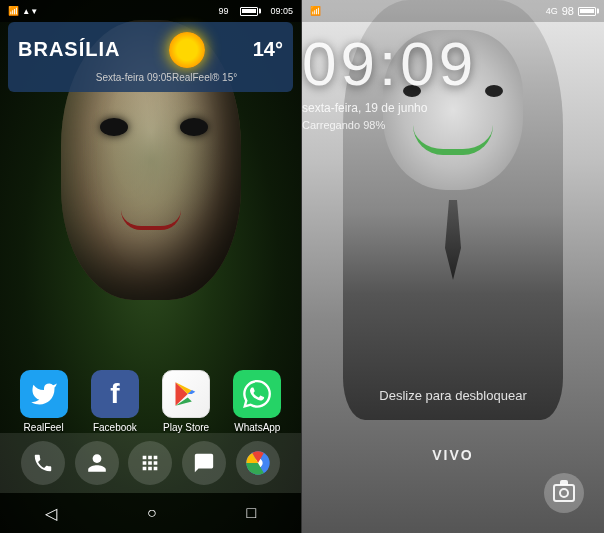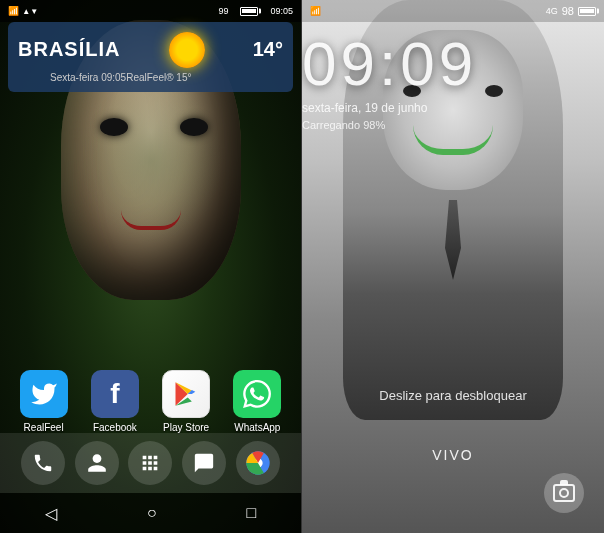--- a/index.html
+++ b/index.html
@@ -171,21 +171,21 @@
       border-radius: 50%;
       box-shadow: 0 0 15px #FFD700;
     }
     .weather-temp {
       color: #fff;
       font-size: 20px;
       font-weight: bold;
     }
     .weather-bottom {
       display: flex;
-      justify-content: flex-start;
+      justify-content: center;
       margin-top: 4px;
       margin-left: 32px;
     }
     .weather-date {
       color: #ccc;
       font-size: 10px;
     }
     .weather-feel {
       color: #ccc;
       font-size: 10px;
@@ -434,21 +434,21 @@
 
     
     .carrier-right {
       position: absolute;
       bottom: 70px;
       left: 0; right: 0;
       text-align: center;
       z-index: 10;
       color: rgba(255,255,255,0.9);
       font-size: 14px;
-      font-weight: normal;
+      font-weight: bold;
       letter-spacing: 2px;
     }
 
     
     .camera-btn {
       position: absolute;
       bottom: 20px;
       right: 20px;
       width: 40px;
       height: 40px;

